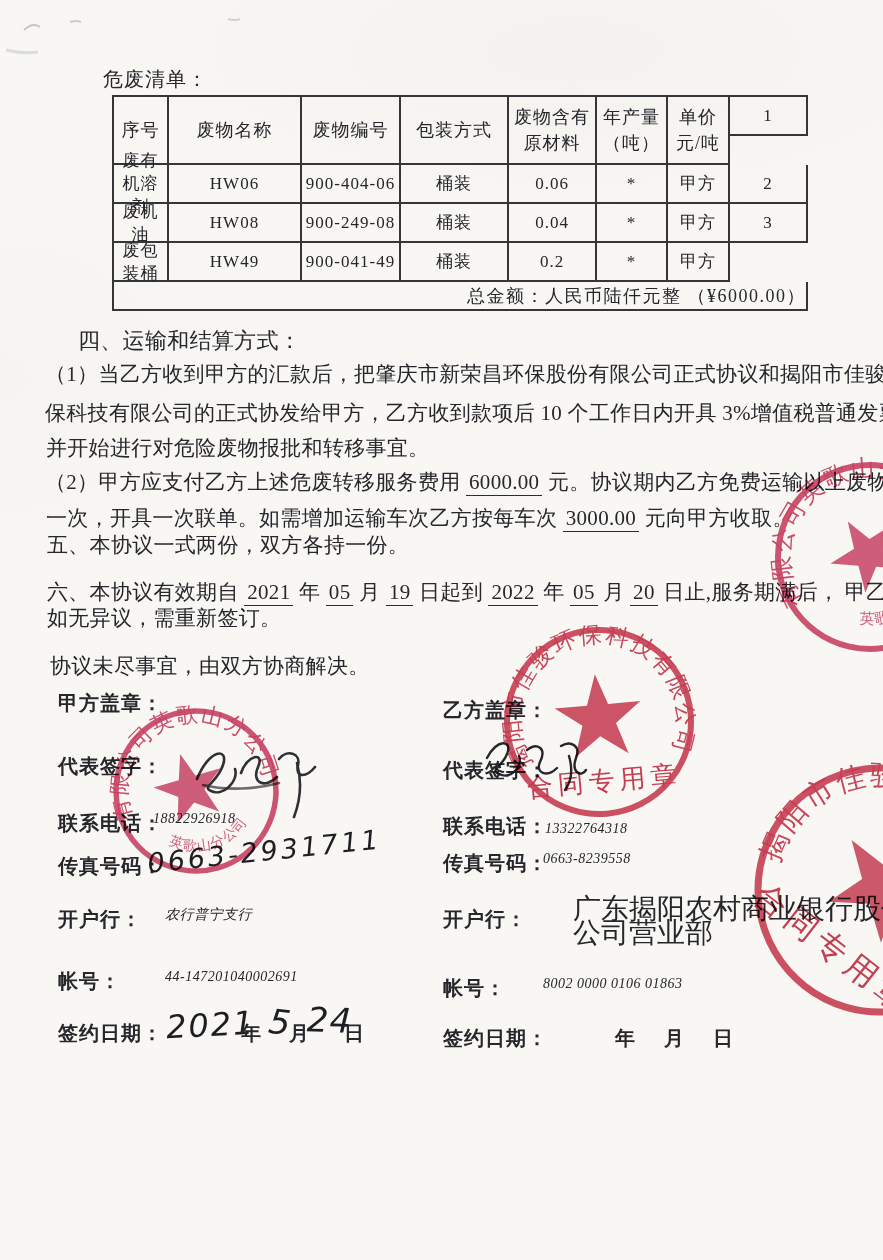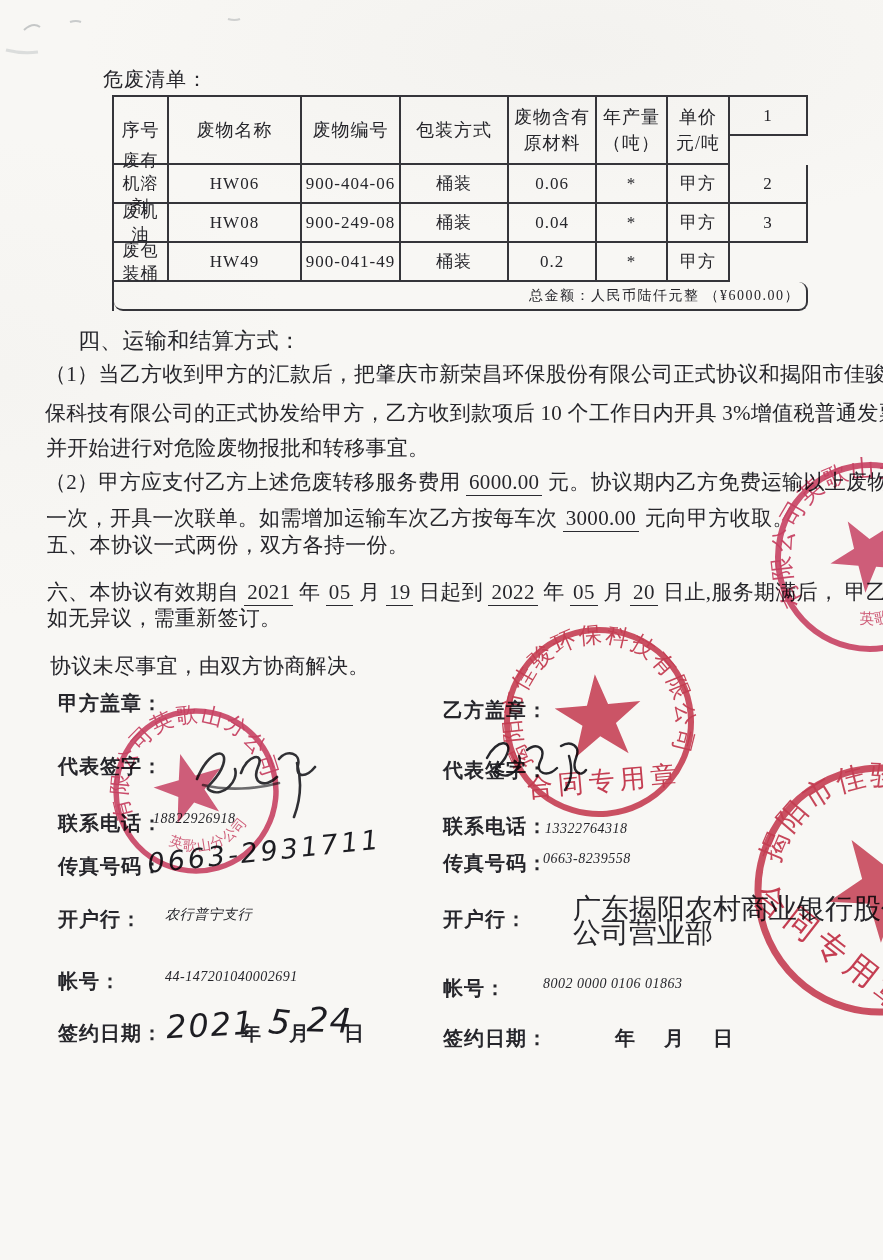--- a/index.html
+++ b/index.html
@@ -15,21 +15,21 @@
   .title{font-size:20px;letter-spacing:1px;}
   
   .wtable{position:absolute;left:103px;top:95px;width:694px;
     display:grid;grid-template-columns:55px 133px 99px 108px 88px 71px 62px 78px;
     border-left:2px solid #35353a;border-top:2px solid #35353a;background:transparent;margin-left:9px;}
   .cell{border-right:2px solid #35353a;border-bottom:2px solid #35353a;
     display:flex;align-items:center;justify-content:center;text-align:center;
     font-size:17px;letter-spacing:1px;}
   .th{height:66px;font-size:18px;white-space:pre-line;line-height:1.45;}
   .td{height:37px;}
-  .total{grid-column:1 / -1;height:27px;justify-content:flex-end;padding-right:6px;font-size:14px;letter-spacing:1.5px;border-radius:9px;}
+  .total{grid-column:1 / -1;height:27px;justify-content:flex-end;font-size:18px;letter-spacing:1.5px;}
   
   .line{position:absolute;font-size:21px;letter-spacing:0.3px;white-space:nowrap;}
   .s-title{font-size:22px;}
   .ul{border-bottom:1.6px solid #2b2b30;padding:0 3px 1px 3px;}
   
   .lbl{position:absolute;font-size:20px;letter-spacing:1px;white-space:nowrap;font-weight:bold;}
   .val{position:absolute;font-size:14px;letter-spacing:0.5px;white-space:nowrap;font-style:italic;}
   .val2{position:absolute;font-size:28px;line-height:21px;white-space:nowrap;margin-left:30px;}
   
   .hand{position:absolute;font-family:"DejaVu Sans",sans-serif;font-style:italic;

